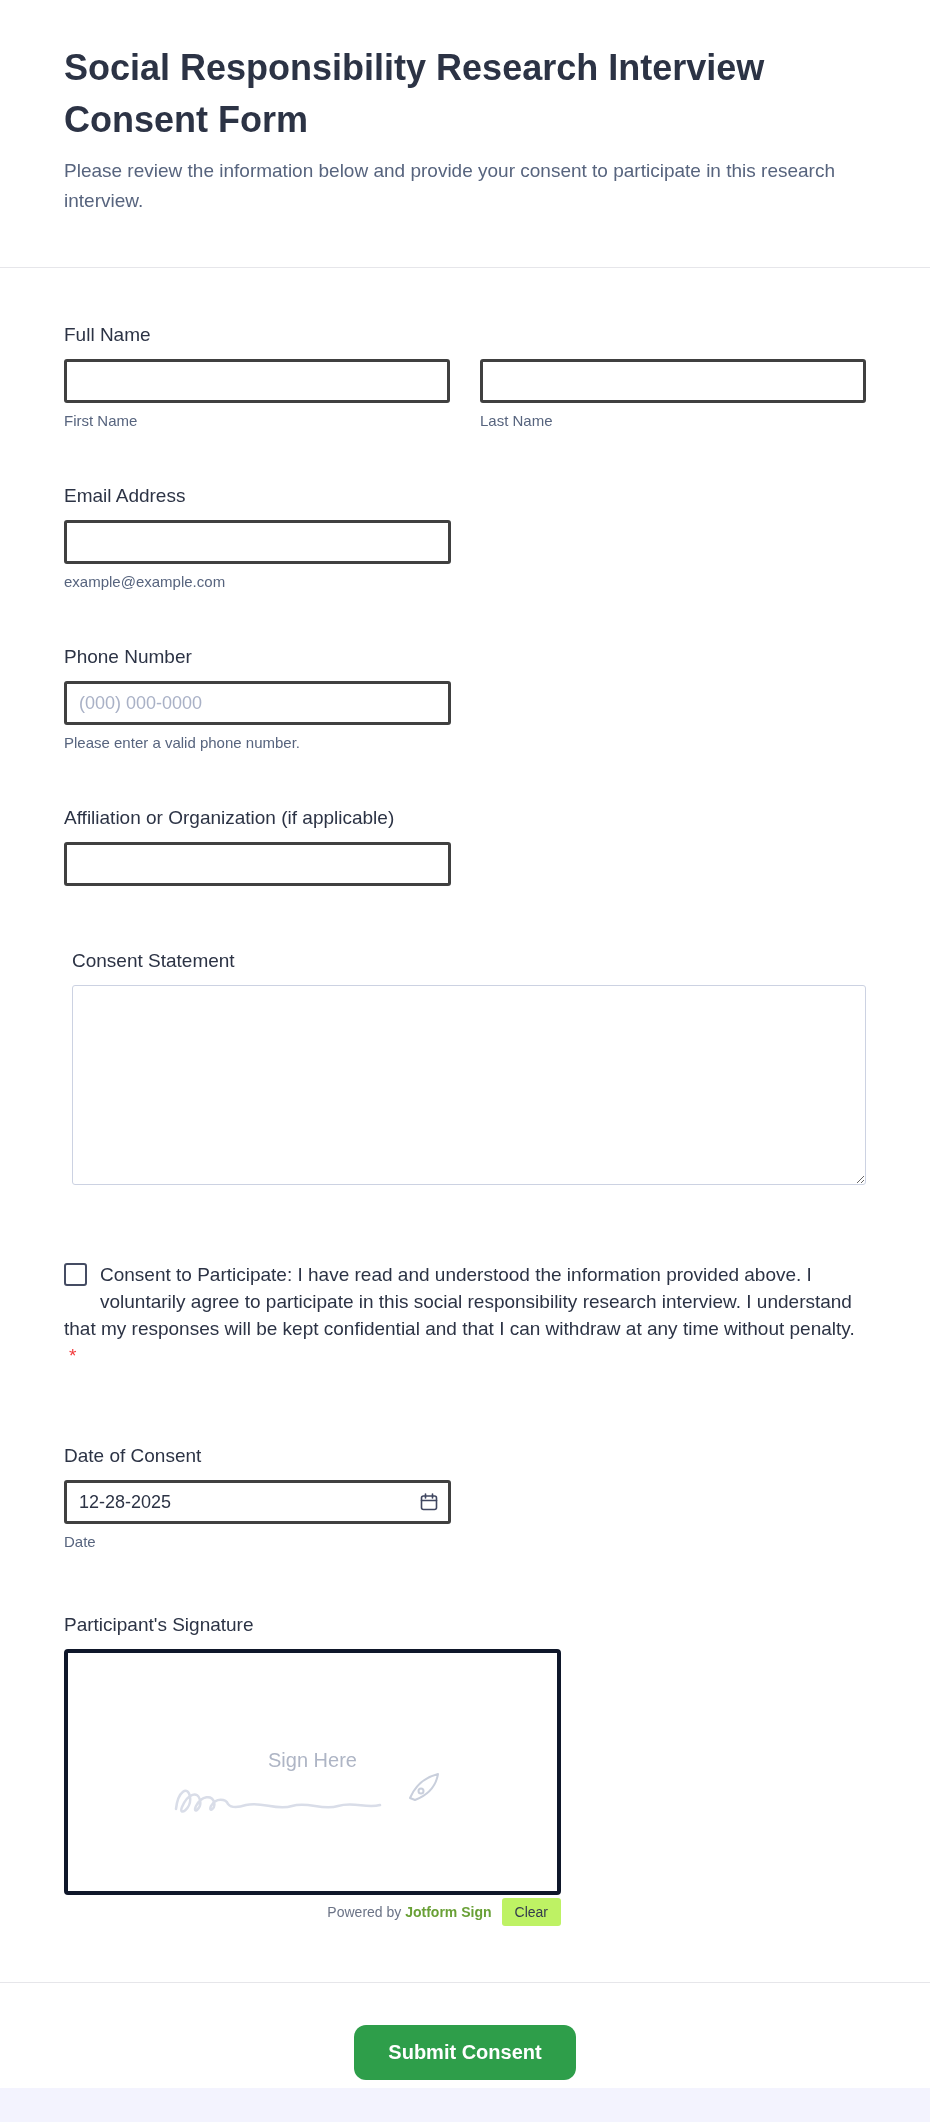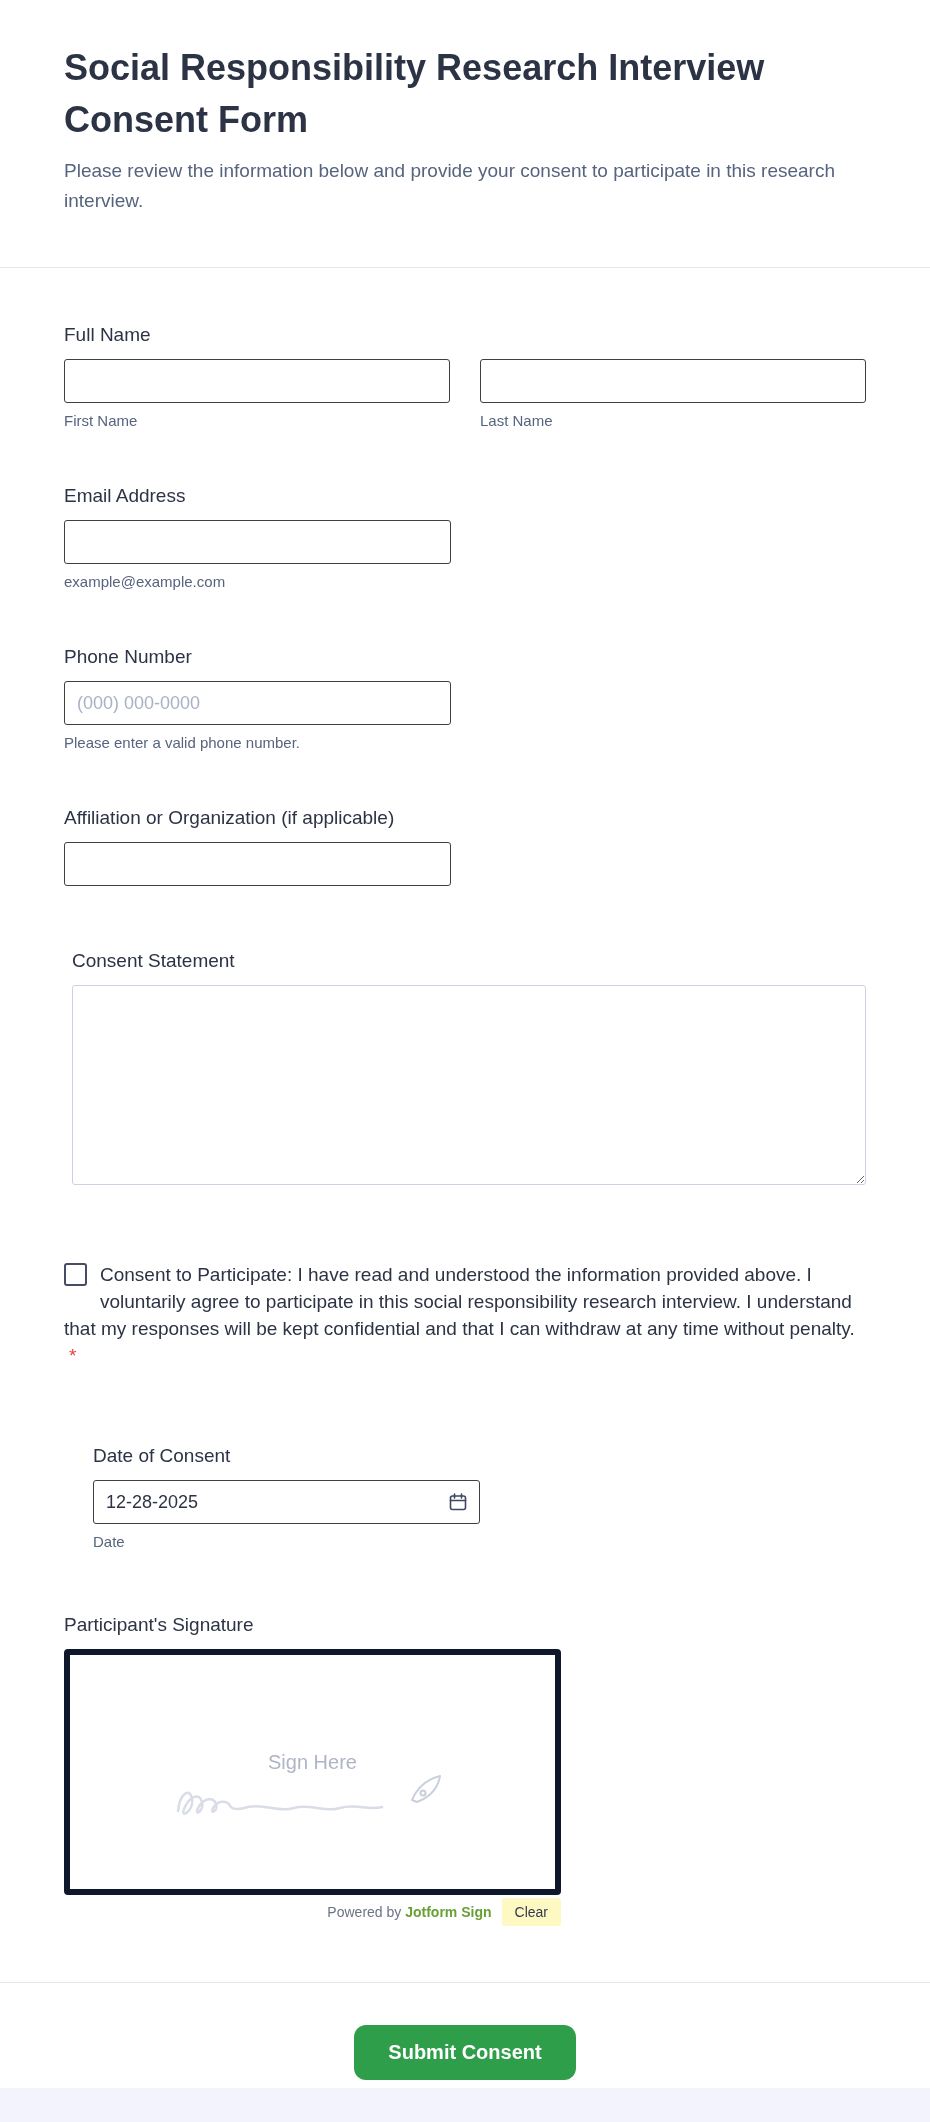--- a/index.html
+++ b/index.html
@@ -42,21 +42,21 @@
     display: block;
     font-size: 19px;
     font-weight: 500;
     color: #2c3345;
     margin-bottom: 13px;
   }
   .text-input {
     display: block;
     width: 100%;
     height: 44px;
-    border: 1px solid #404040;
+    border: 3px solid #404040;
     border-radius: 3px;
     background: #fff;
     font-family: "Liberation Sans", sans-serif;
     font-size: 18px;
     color: #2c3345;
     padding: 0 12px;
     outline: none;
   }
   .text-input::placeholder { color: #a9b1c6; }
   .name-row { display: flex; gap: 30px; }
@@ -92,37 +92,37 @@
     width: 23px;
     height: 23px;
     border: 2px solid #454c63;
     border-radius: 3px;
     background: #fff;
     float: left;
     margin: 2px 13px 4px 0;
     cursor: pointer;
   }
   .required { color: #f23a3c; margin-left: 5px; }
-  .date-field { margin-top: 76px; margin-left: 29px; }
+  .date-field { margin-top: 76px; }
   .date-wrap { position: relative; width: 387px; }
   .date-input { padding-right: 44px; }
   .date-icon {
     position: absolute;
     right: 12px;
     top: 50%;
     transform: translateY(-50%);
     display: inline-flex;
     cursor: pointer;
   }
   .signature-field { margin-top: 64px; }
   .signature-pad {
     position: relative;
     width: 497px;
     height: 246px;
-    border: 6px solid #0f172a;
+    border: 4px solid #0f172a;
     border-radius: 4px;
     background: #fff;
     cursor: crosshair;
   }
   .sign-here {
     position: absolute;
     top: 96px;
     left: 0;
     right: 0;
     text-align: center;
@@ -135,21 +135,21 @@
     width: 497px;
     display: flex;
     justify-content: flex-end;
     align-items: center;
     gap: 10px;
     margin-top: 3px;
   }
   .powered { font-size: 14px; color: #6b7386; }
   .brand { color: #69a036; font-weight: 700; }
   .clear-btn {
-    background: #fef9c3;
+    background: #bef264;
     border: none;
     border-radius: 3px;
     padding: 6px 13px;
     font-family: "Liberation Sans", sans-serif;
     font-size: 14px;
     color: #333a4d;
     cursor: pointer;
   }
   .bottom-divider { margin-top: 56px; }
   .submit-row { display: flex; justify-content: center; padding-top: 42px; }

